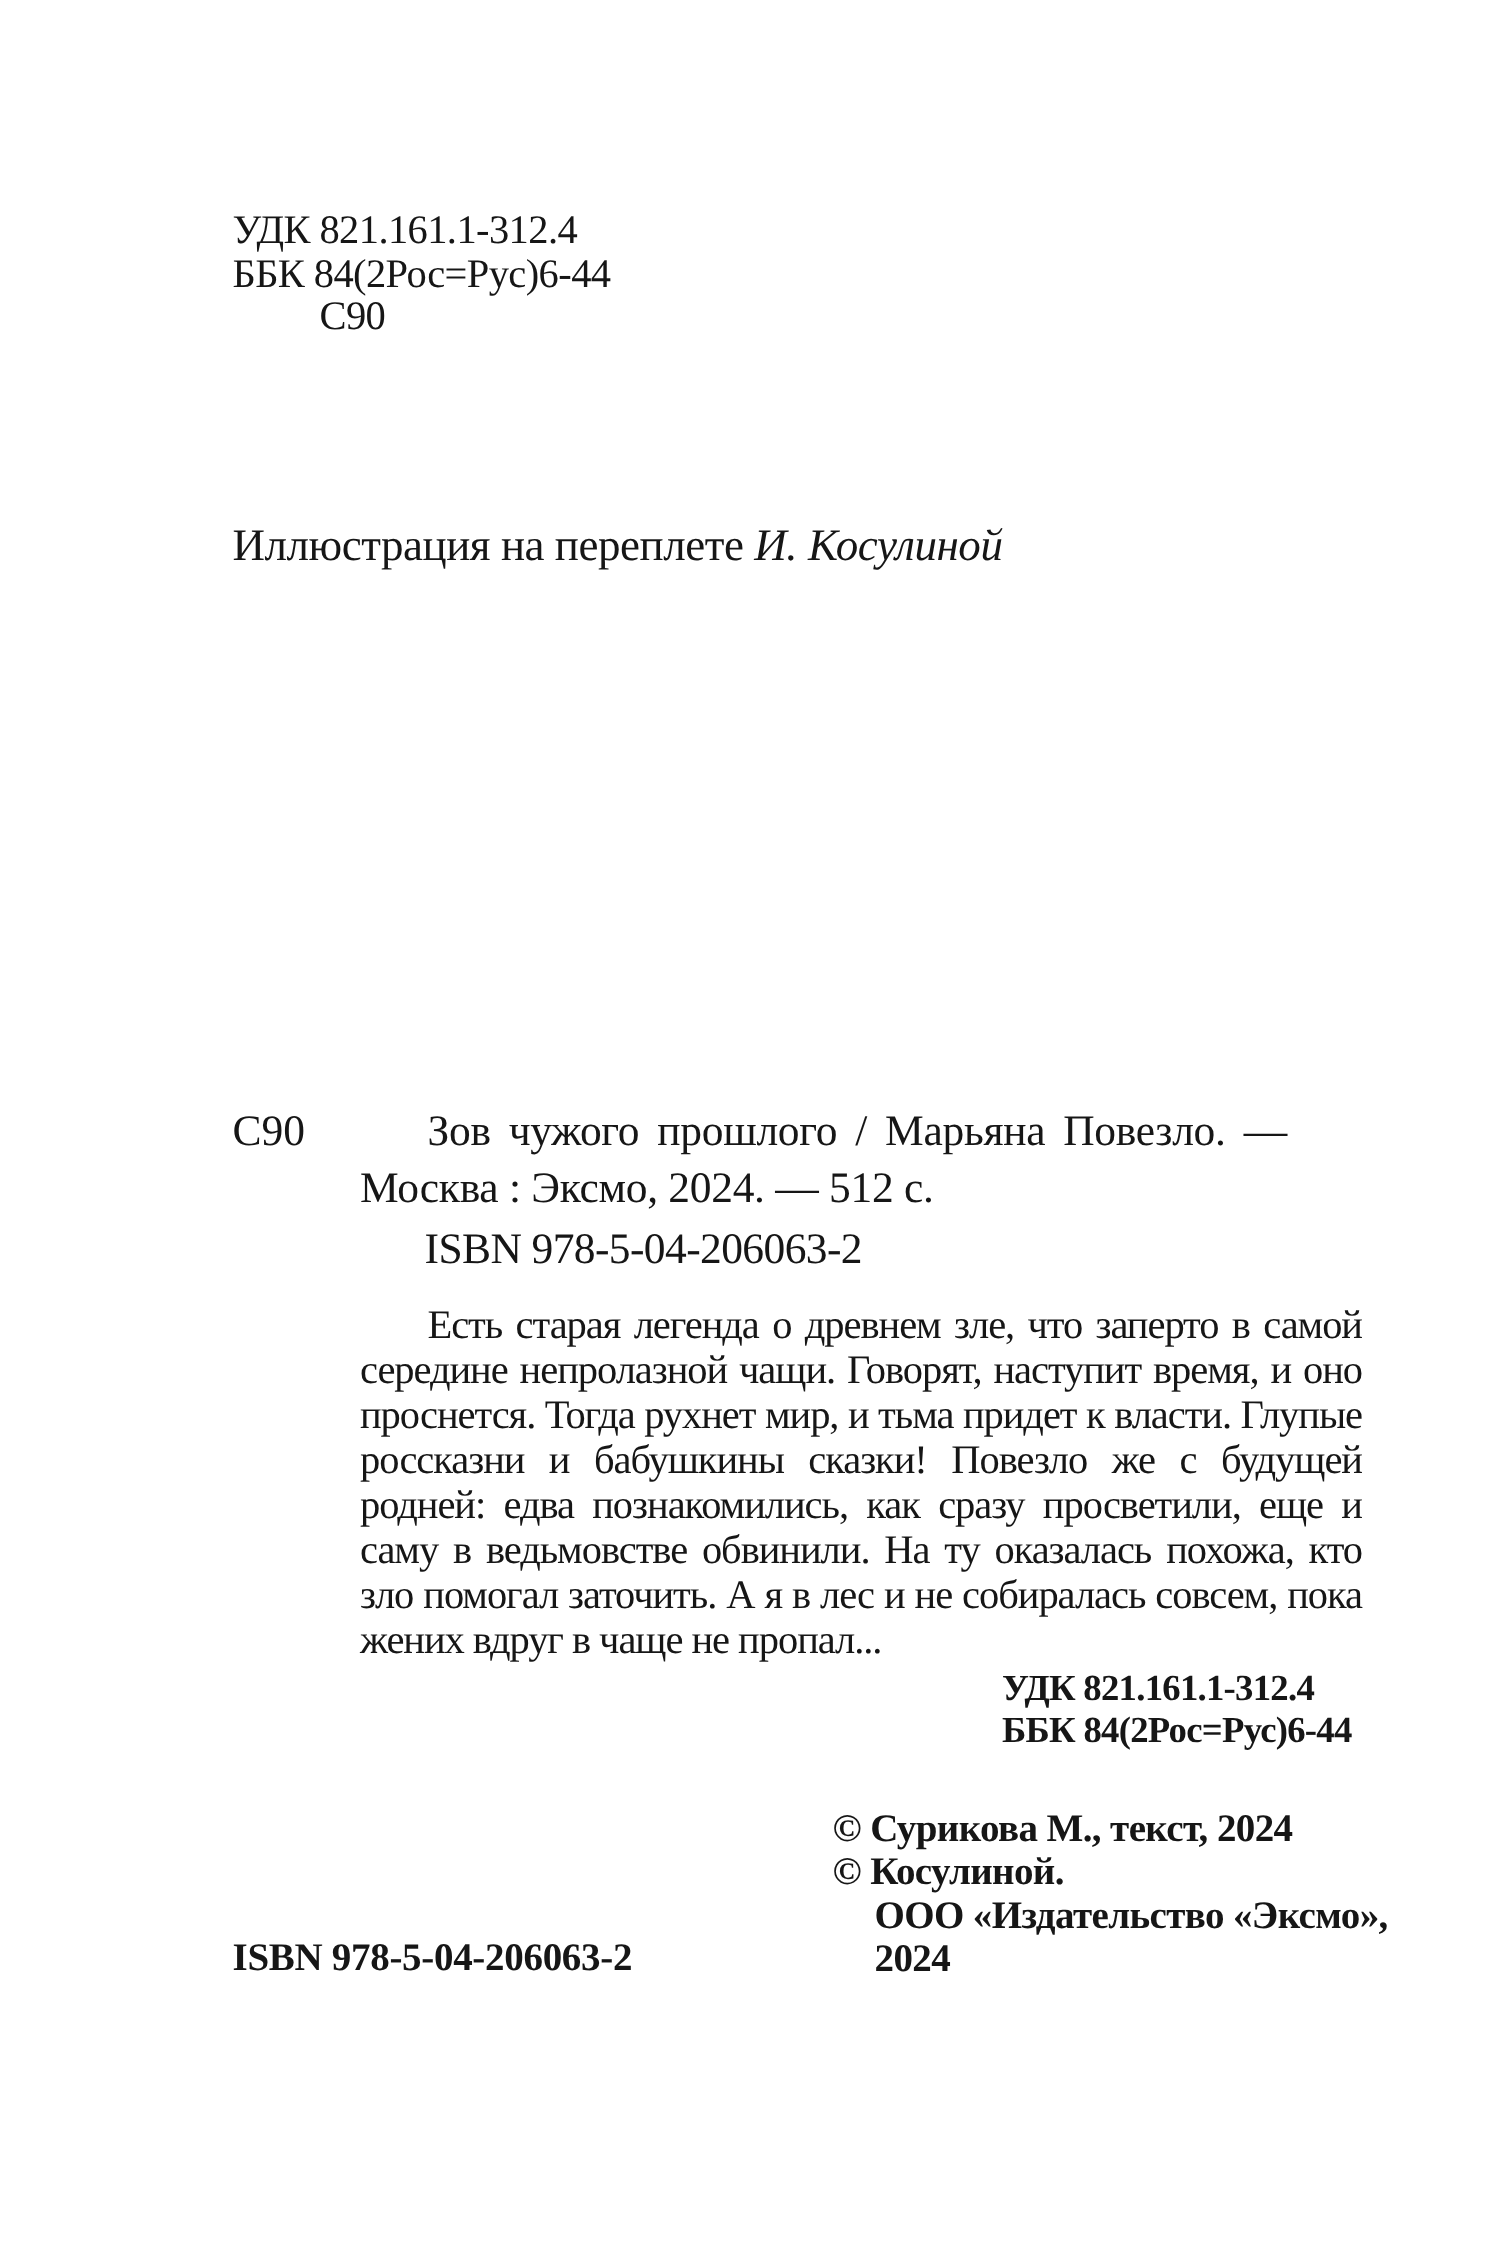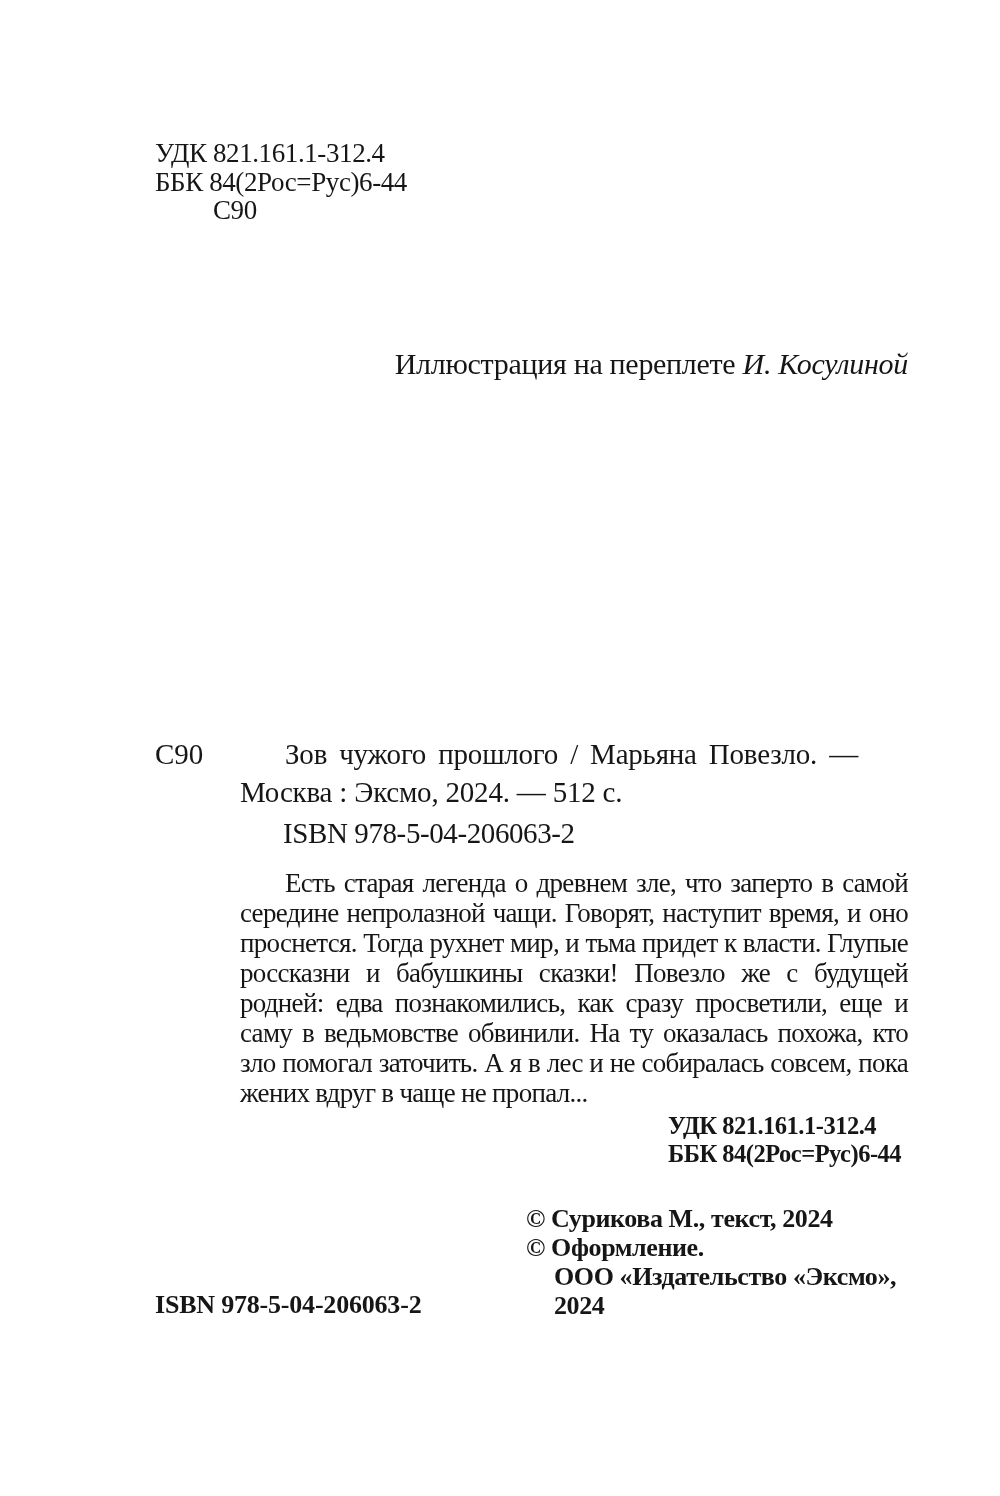--- a/index.html
+++ b/index.html
@@ -22,21 +22,21 @@
   .top-codes {
     left: 155px; top: 139px;
     font-size: 27px; line-height: 28.5px;
     letter-spacing: -0.4px;
   }
   .top-codes .sign-indent { padding-left: 58px; }
 
   
   .illustration-credit {
     left: 155px; top: 347px; width: 753px;
-    text-align: right;
+    text-align: left;
     font-size: 30px; letter-spacing: -0.3px;
   }
   .illustration-credit .artist { font-style: italic; }
 
   
   .catalog-author {
     left: 233px; top: 700px;
     font-size: 28px; font-weight: bold; letter-spacing: -0.2px;
   }
   .catalog-row { left: 0; top: 738px; width: 1000px; font-size: 29px; }
@@ -62,21 +62,21 @@
 
   
   .codes-right {
     left: 668px; top: 1112px;
     font-size: 24.5px; font-weight: bold;
     line-height: 27.5px; letter-spacing: -0.5px;
   }
 
   
   .copyright {
-    left: 526px; top: 1204px;
+    left: 555px; top: 1204px;
     font-size: 26px; font-weight: bold;
     line-height: 29px; letter-spacing: -0.4px;
   }
   .copyright .indent { padding-left: 28px; }
 
   
   .isbn-bottom {
     left: 155px; top: 1290px;
     font-size: 26px; font-weight: bold; letter-spacing: -0.2px;
   }
@@ -108,20 +108,20 @@
 
   <div class="block annotation">Есть старая легенда о древнем зле, что заперто в самой середине непролазной чащи. Говорят, наступит время, и оно проснется. Тогда рухнет мир, и тьма придет к власти. Глупые россказни и бабушкины сказки! Повезло же с будущей родней: едва познакомились, как сразу просветили, еще и саму в ведьмовстве обвинили. На ту оказалась похожа, кто зло помогал заточить. А я в лес и не собиралась совсем, пока жених вдруг в чаще не пропал...</div>
 
   <div class="block codes-right">
     <div>УДК 821.161.1-312.4</div>
     <div>ББК 84(2Рос=Рус)6-44</div>
   </div>
 
   <div class="block copyright">
     <div>© Сурикова М., текст, 2024</div>
-    <div>© Оформление.</div>
+    <div>© Косулиной.</div>
     <div class="indent">ООО «Издательство «Эксмо»,</div>
     <div class="indent">2024</div>
   </div>
 
   <div class="block isbn-bottom">ISBN 978-5-04-206063-2</div>
 
 </div>
 
 </body></html>

